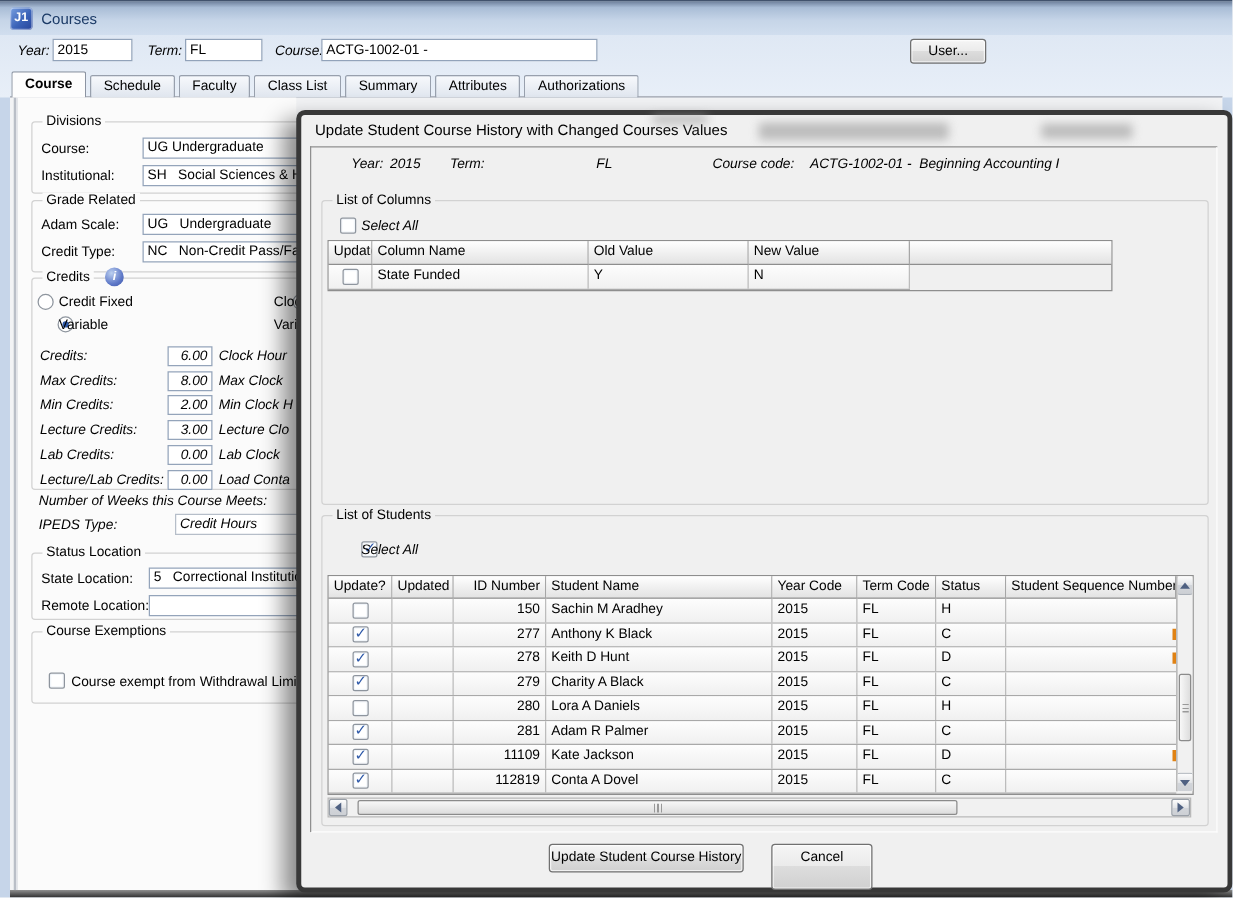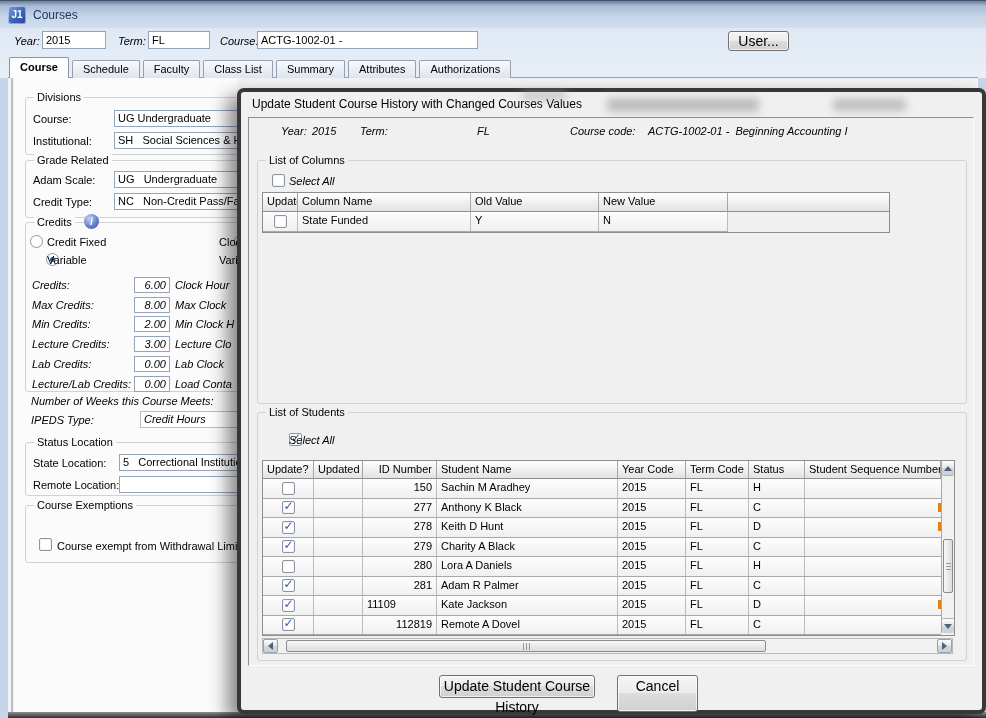--- a/index.html
+++ b/index.html
@@ -23,21 +23,21 @@
   .frame-left{position:absolute;left:0;top:78px;width:8px;height:640px;background:#c6d5e9;}
   .frame-right{position:absolute;left:978px;top:78px;width:8px;height:640px;background:#c6d5e9;}
   .bottom-bar{position:absolute;left:8px;top:712px;width:978px;height:6px;
     background:linear-gradient(180deg,#8f8f8f,#2f2f2f);}
 
   .tb-label{position:absolute;height:14px;}
   .tb-input{position:absolute;background:#fff;border:1px solid #92a3ba;box-sizing:border-box;
     height:18px;line-height:16px;padding:0 3px;white-space:pre;overflow:hidden;}
   .win-btn{position:absolute;box-sizing:border-box;border:1px solid #707070;border-radius:3px;
     background:linear-gradient(180deg,#f5f5f5 0%,#ebebeb 48%,#dddddd 49%,#d0d0d0 100%);
-    text-align:center;line-height:19px;font-size:14px;cursor:default;
+    text-align:center;line-height:19px;font-size:11px;cursor:default;
     box-shadow:inset 0 0 0 1px rgba(255,255,255,.7);}
 
   
   #tabs{position:absolute;left:9px;top:57px;height:21px;display:flex;align-items:flex-end;gap:3px;z-index:2;}
   .tab{box-sizing:border-box;height:18px;line-height:16px;padding:0 10px;
     border:1px solid #98a0ad;border-bottom:none;border-radius:2px 2px 0 0;
     background:linear-gradient(180deg,#f7f9fc,#dfe5ee);}
   .tab.active{height:21px;line-height:19px;background:#fdfdfd;font-weight:bold;
     border-color:#8c94a2;}
   .content{position:absolute;left:8px;top:77px;width:970px;height:635px;background:#f2f3f5;
@@ -342,36 +342,36 @@
         <div class="td" style="width:68px">2015</div>
         <div class="td" style="width:63px">FL</div>
         <div class="td" style="width:56px">C</div>
         <div class="td" style="width:136px;border-right:none"></div>
       </div>
       <div class="trow data-row" style="height:19.5px;width:678px">
         <div class="td cb-cell" style="width:51px">
           <span class="cb checked"></span>
         </div>
         <div class="td" style="width:49px"></div>
-        <div class="td" style="width:74px;">11109</div>
+        <div class="td" style="width:74px;text-align:right">11109</div>
         <div class="td" style="width:181px">Kate Jackson</div>
         <div class="td" style="width:68px">2015</div>
         <div class="td" style="width:63px">FL</div>
         <div class="td" style="width:56px">D</div>
         <div class="td" style="width:136px;border-right:none">
           <div class="clip-mark"></div>
         </div>
       </div>
       <div class="trow data-row" style="height:19.5px;width:678px">
         <div class="td cb-cell" style="width:51px">
           <span class="cb checked"></span>
         </div>
         <div class="td" style="width:49px"></div>
         <div class="td" style="width:74px;text-align:right">112819</div>
-        <div class="td" style="width:181px">Remote A Dovel</div>
+        <div class="td" style="width:181px">Conta A Dovel</div>
         <div class="td" style="width:68px">2015</div>
         <div class="td" style="width:63px">FL</div>
         <div class="td" style="width:56px">C</div>
         <div class="td" style="width:136px;border-right:none"></div>
       </div>
       <div class="vscroll">
         <div class="sb-btn" style="left:0;top:0;width:12px;height:15px;border:none;border-bottom:1px solid #aab0b8">
           <span class="tri up"></span>
         </div>
         <div class="vthumb"></div>

